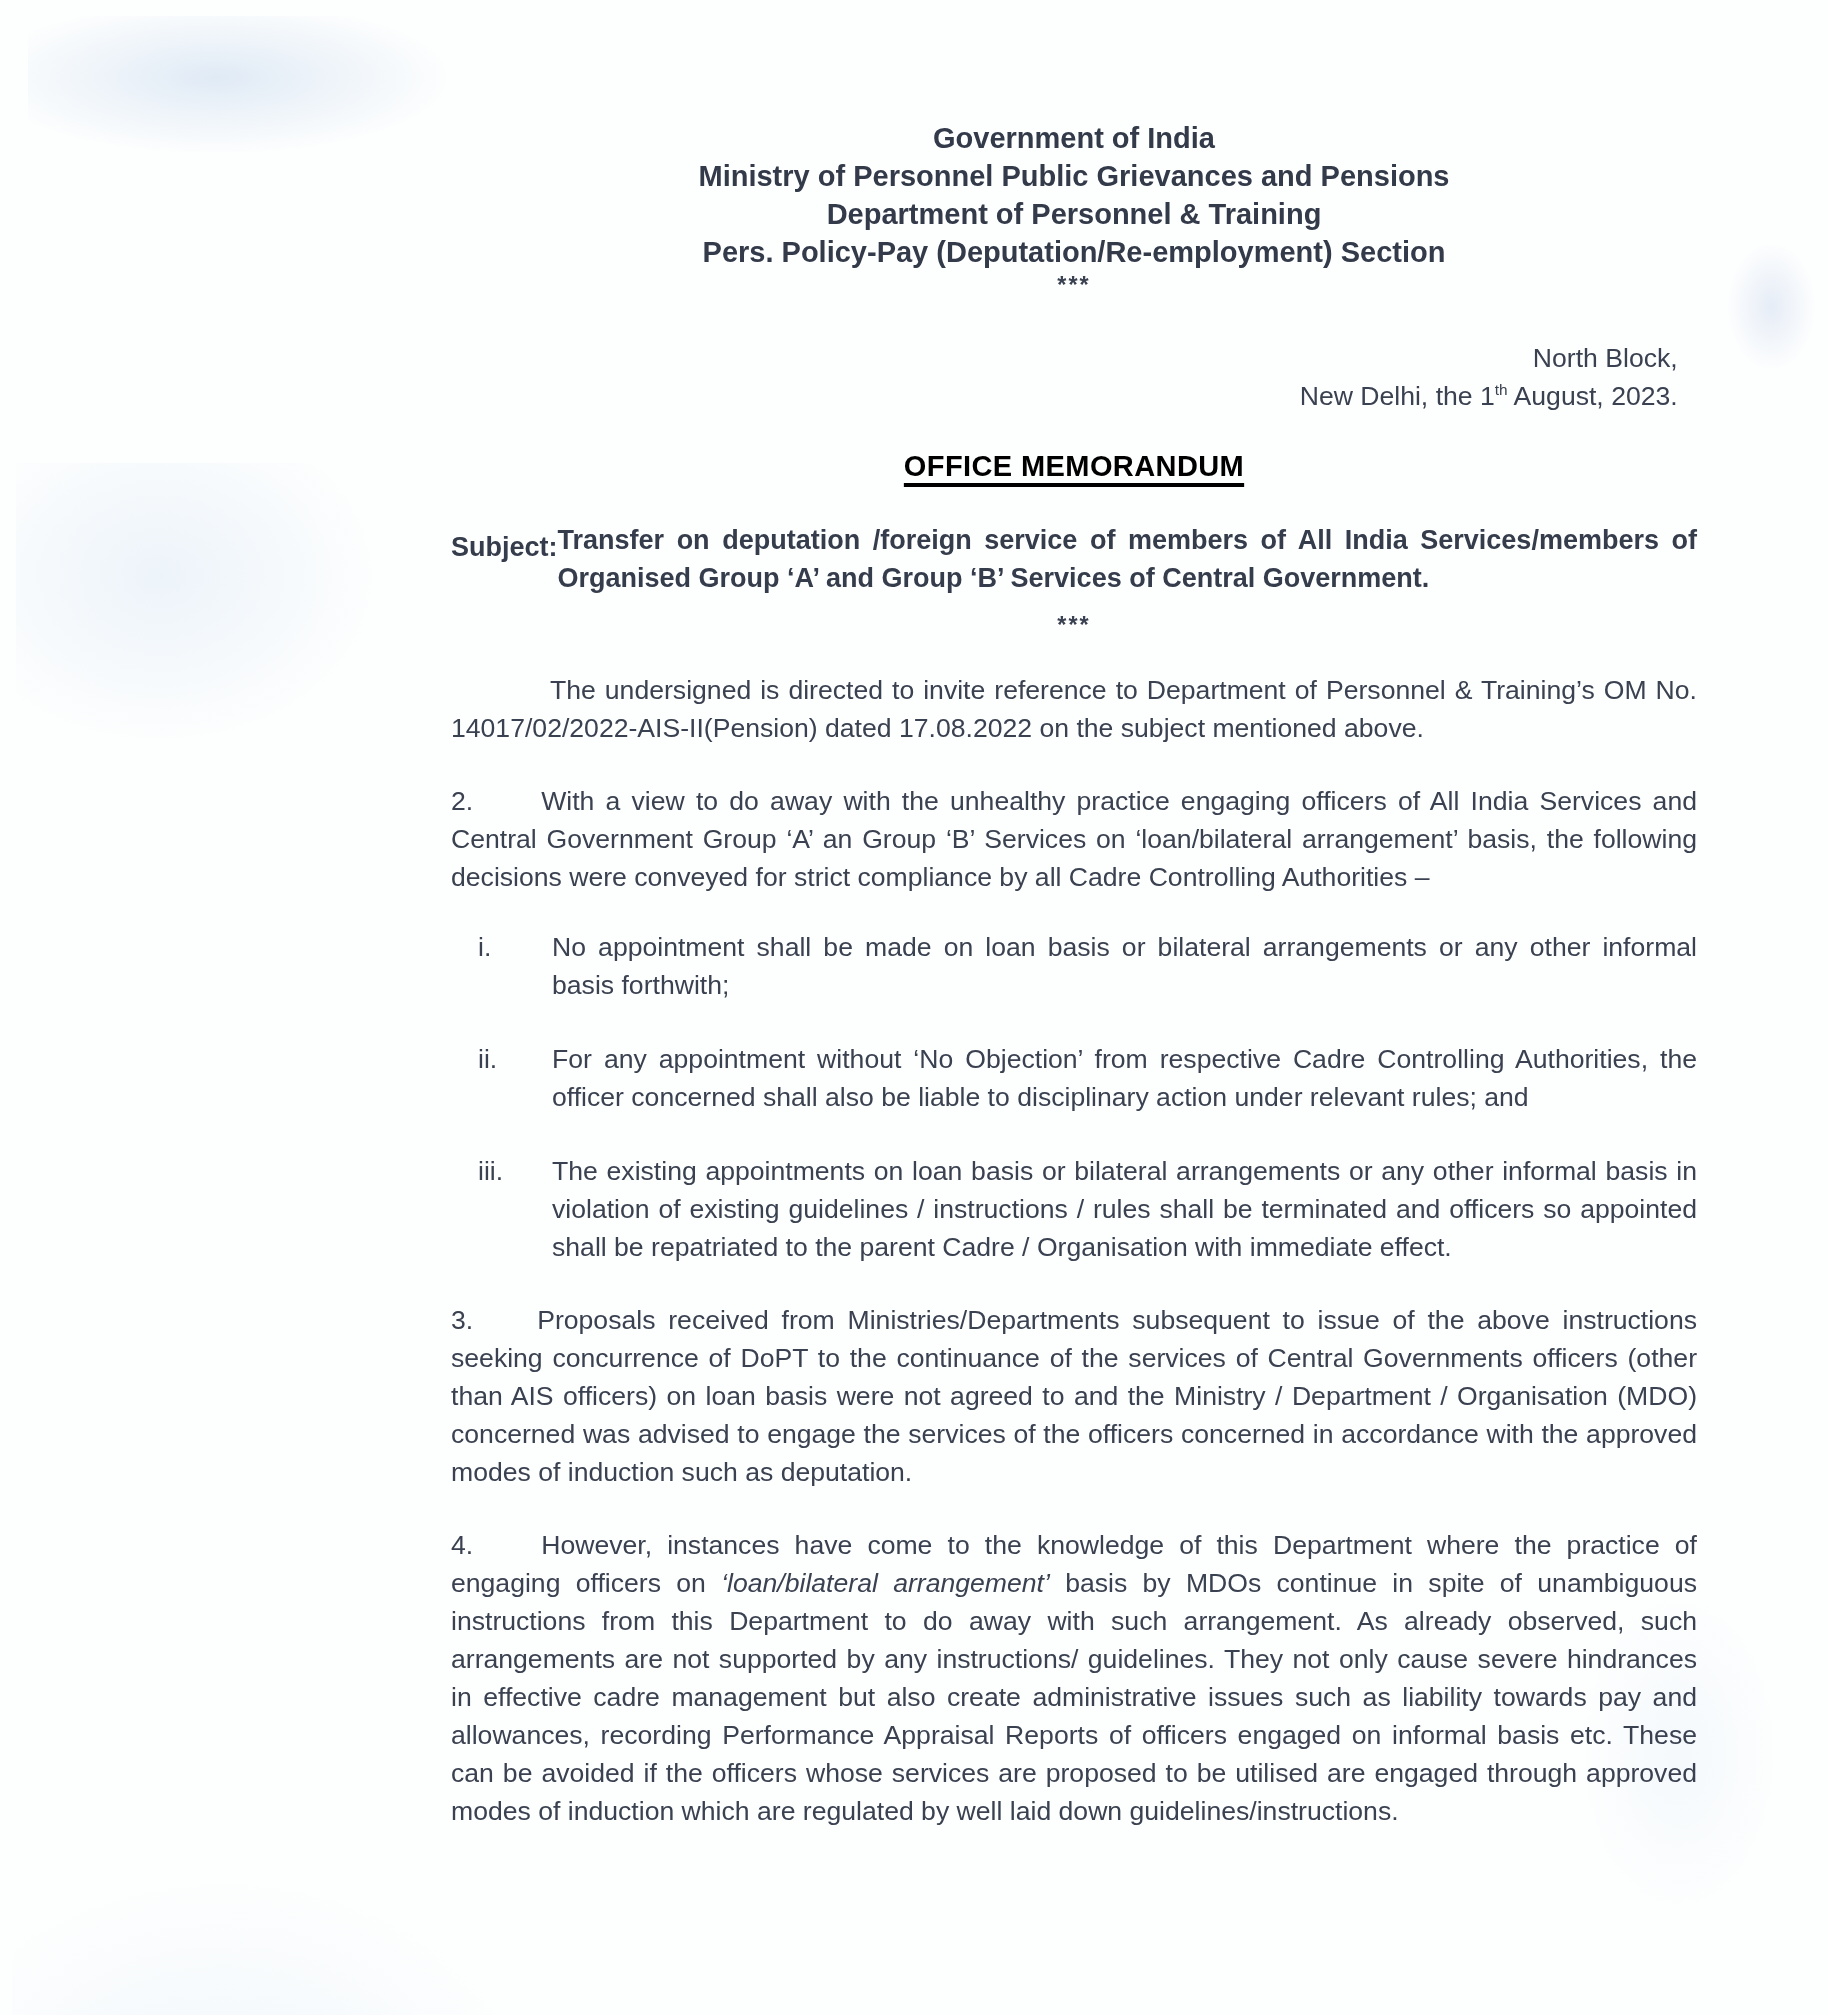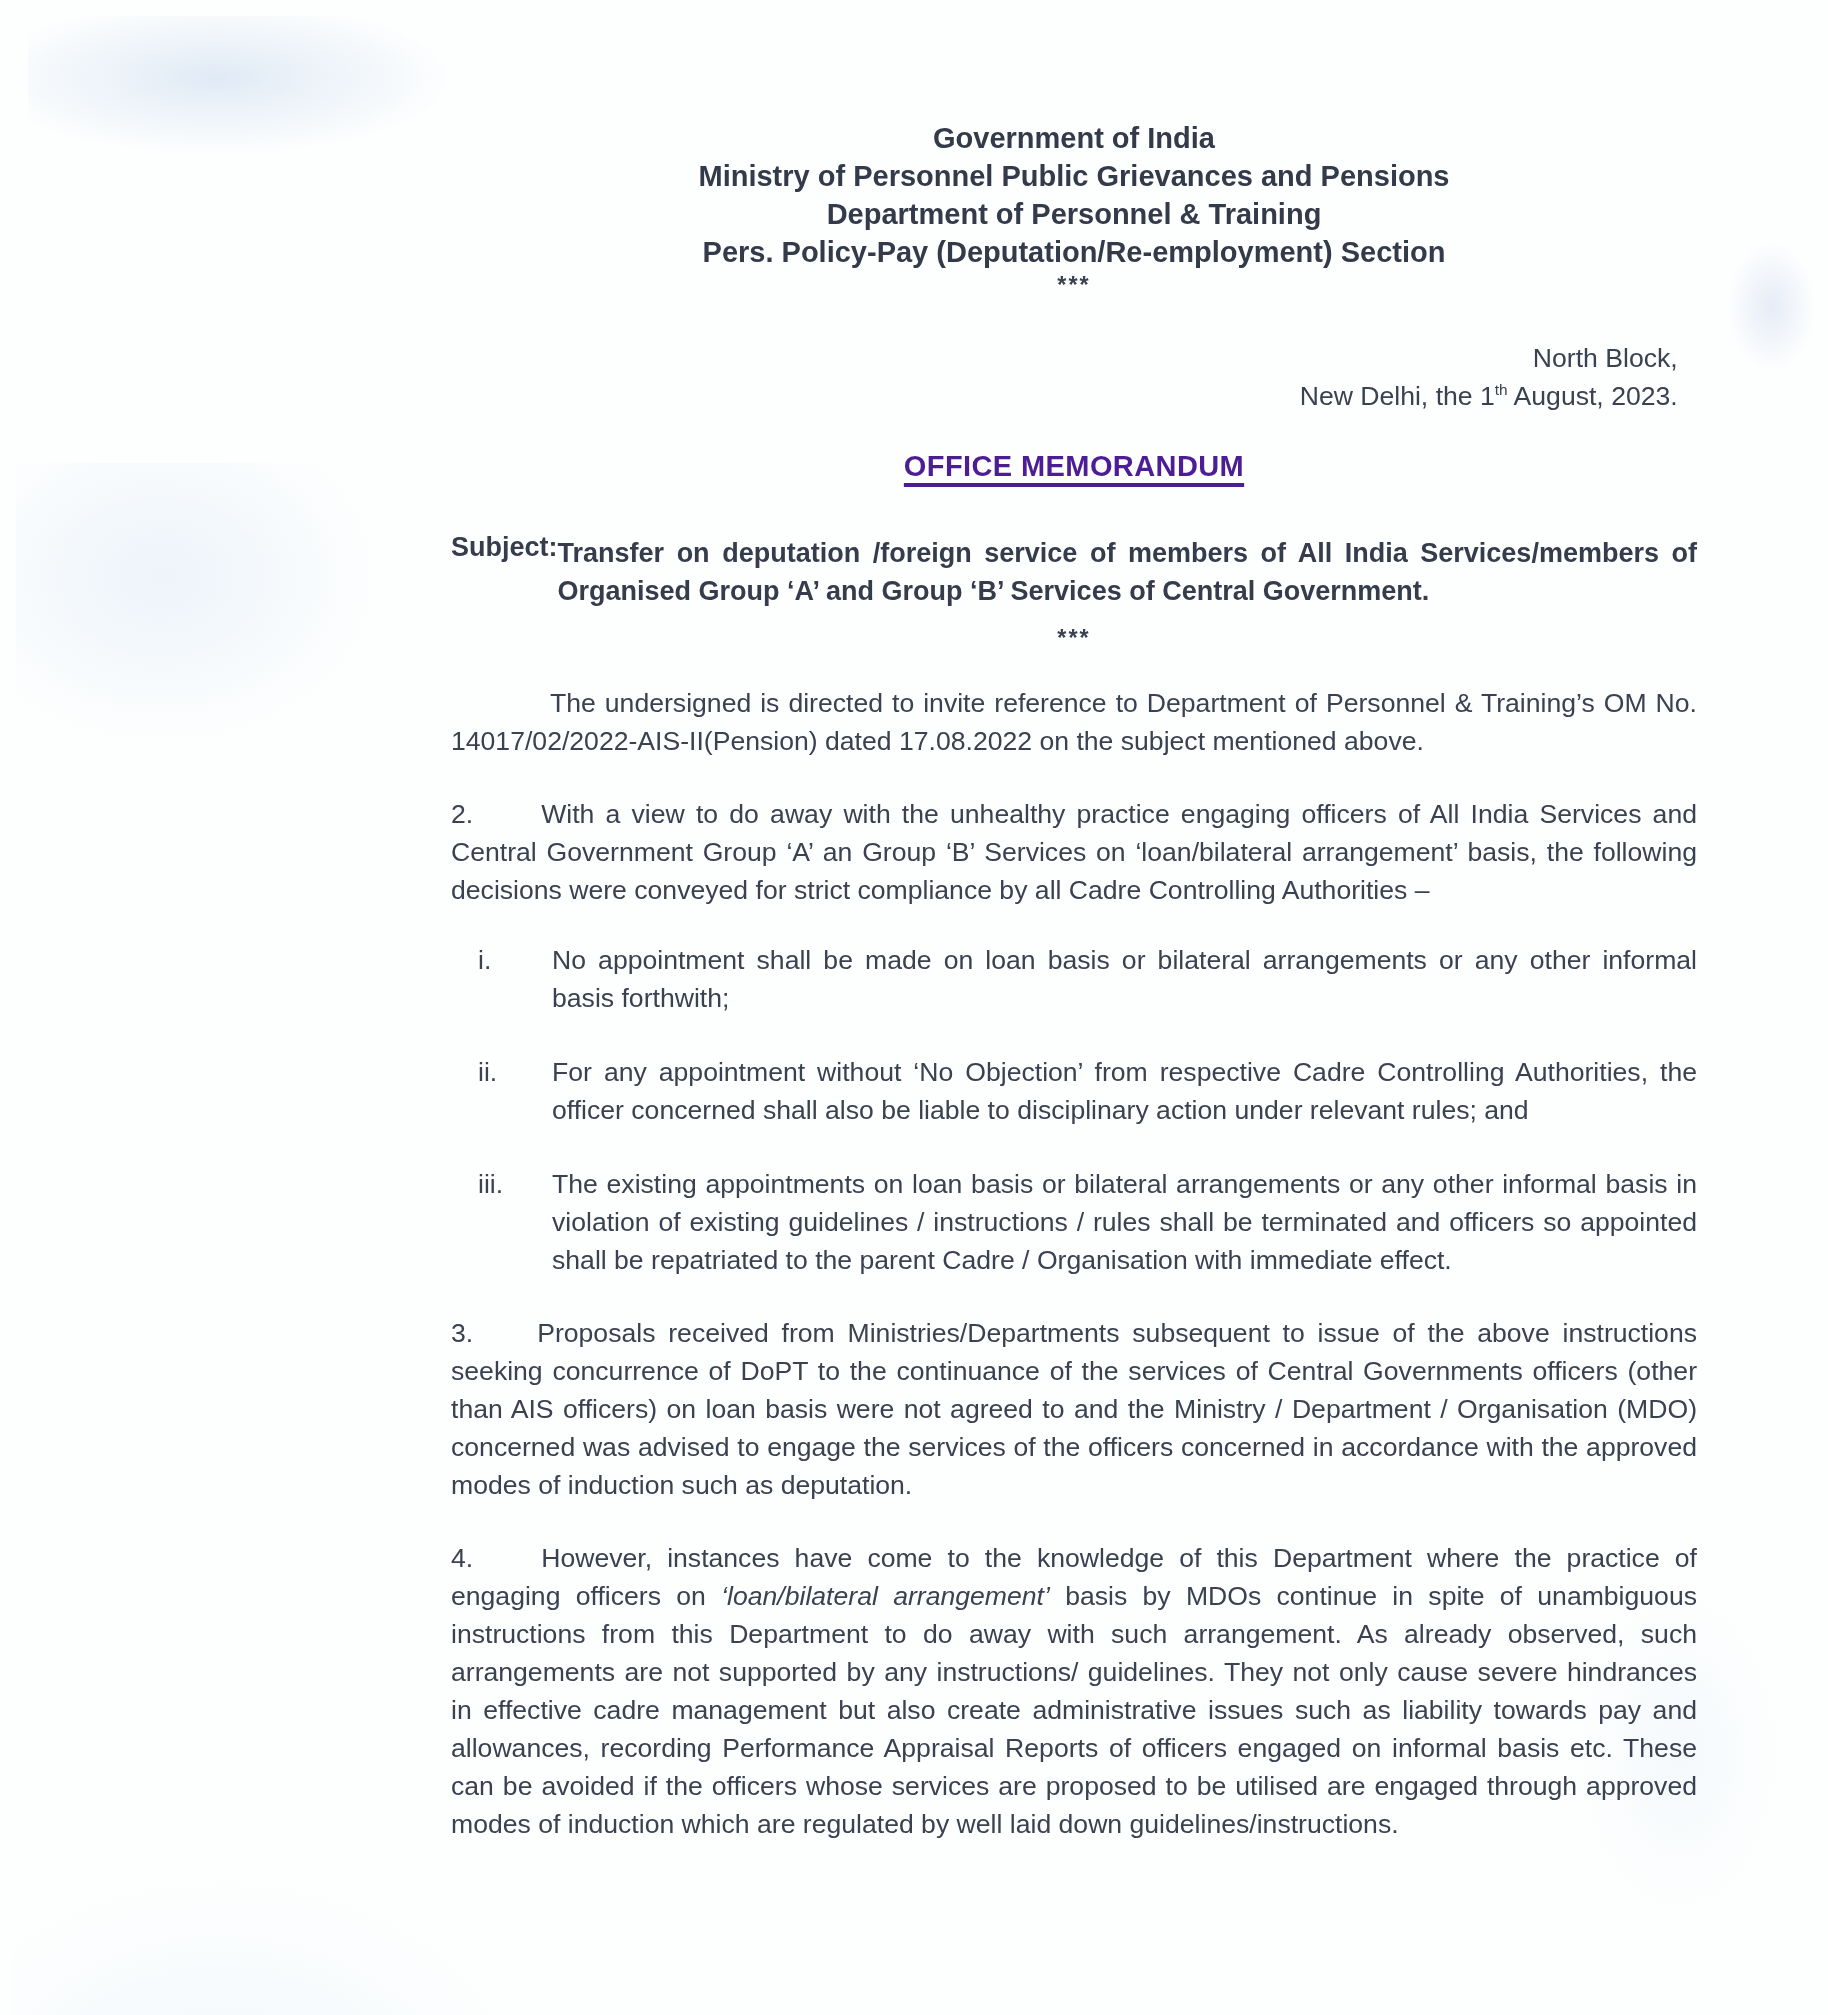--- a/index.html
+++ b/index.html
@@ -64,36 +64,36 @@
     line-height: 0;
   }
   .title-wrap {
     margin-top: 32px;
     text-align: center;
     font-size: 29px;
     line-height: 38px;
   }
   .memo-title {
     font-weight: bold;
-    color: #4c1d95;
+    color: #000000;
     letter-spacing: 0.4px;
     text-decoration: underline;
     text-decoration-thickness: 3.6px;
     text-underline-offset: 7.3px;
   }
   .subject {
     margin-top: 36px;
     display: flex;
     font-weight: bold;
     font-size: 27px;
     line-height: 38px;
     color: #353c4b;
   }
   .subject-label { flex: 0 0 105px; margin-top: 7px; }
-  .subject-text  { flex: 1; text-align: justify; margin-top: 13px; }
+  .subject-text  { flex: 1; text-align: justify; }
   .stars-sub { margin-top: 14px; }
 
   .para {
     margin: 0;
     margin-top: 35px;
     font-size: 26.6px;
     line-height: 38px;
     text-align: justify;
     color: #3a4150;
   }

